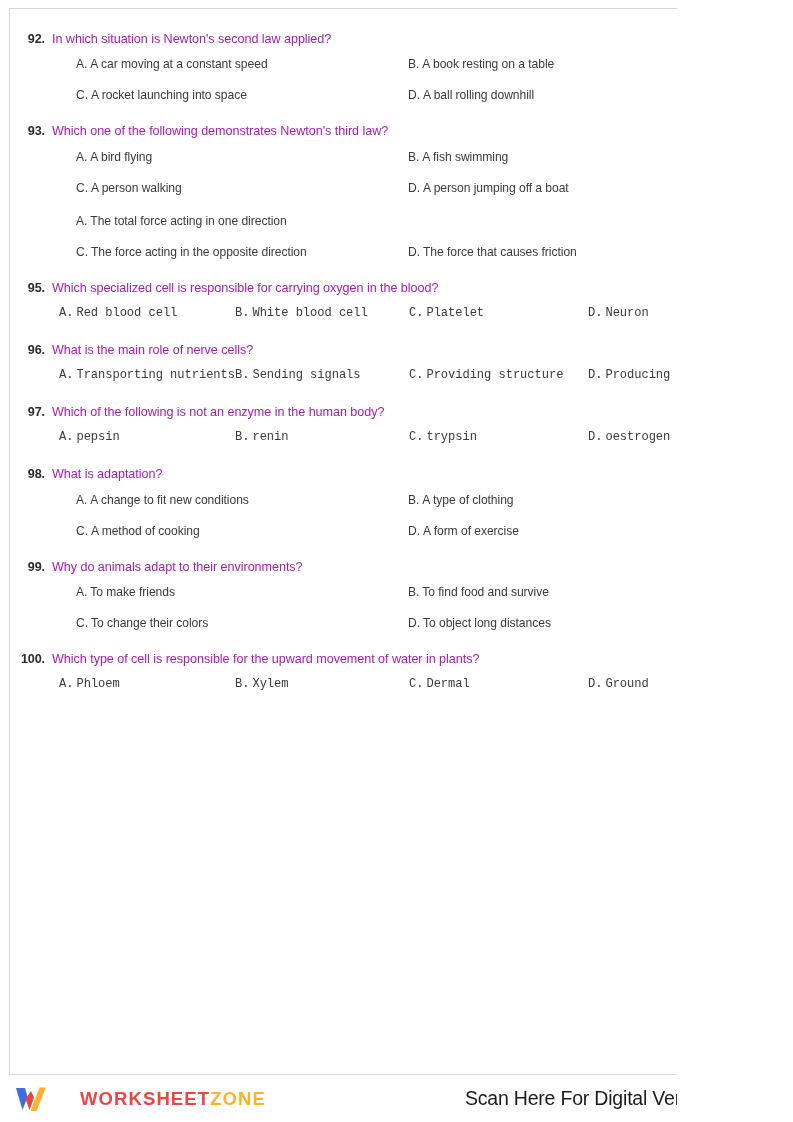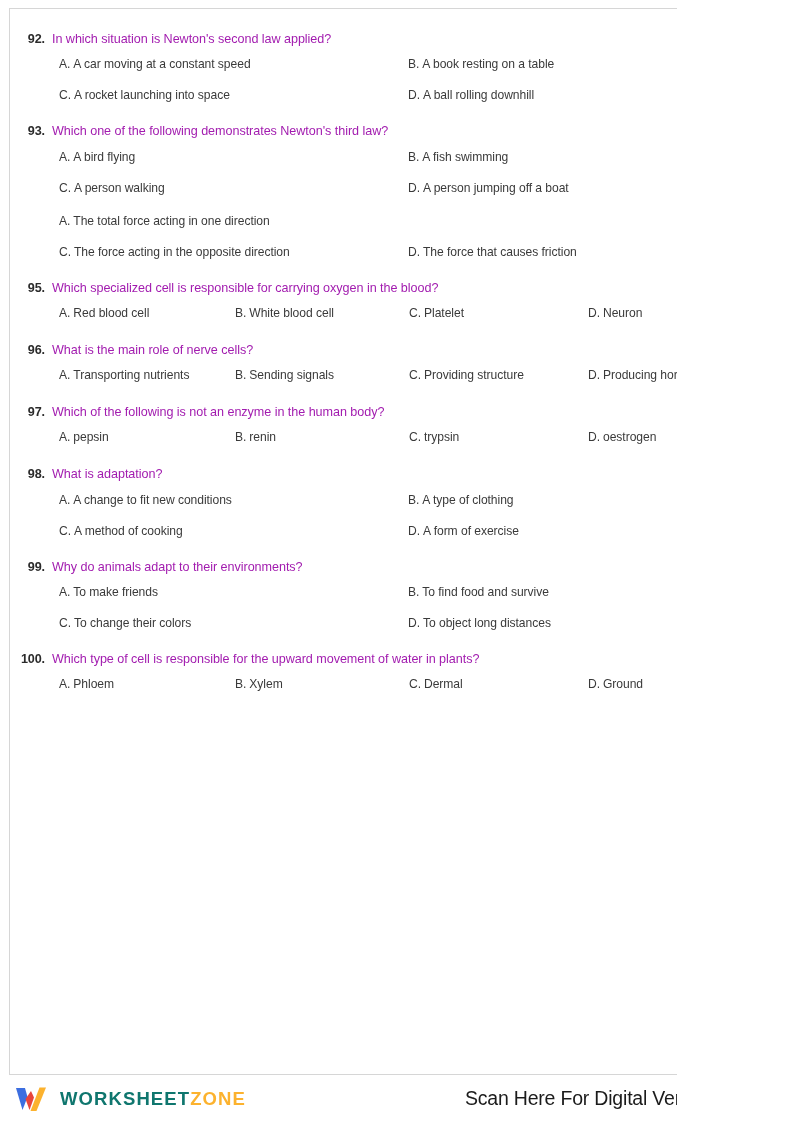--- a/index.html
+++ b/index.html
@@ -89,30 +89,30 @@
     font-weight: 400;
     color: #3a3a3a;
     line-height: 1.4;
     letter-spacing: -0.05px;
     white-space: nowrap;
   }
 
   .opt .lbl { margin-right: 3px; }
 
   
-  .cols-2 .opt.c0 { left: 45px; }
+  .cols-2 .opt.c0 { left: 62px; }
   .cols-2 .opt.c1 { left: 394px; }
 
   
   .cols-4 .opt.c0 { left: 45px; }
   .cols-4 .opt.c1 { left: 221px; }
   .cols-4 .opt.c2 { left: 395px; }
   .cols-4 .opt.c3 { left: 574px; }
 
-  .cols-4 .opt-row { height: 32px; }
+  .cols-4 .opt-row { height: 32px; font-family: Liberation Mono, monospace; }
 
   
   #footer {
     position: absolute;
     left: 0;
     top: 1076px;
     width: 793px;
     height: 46px;
   }
 
@@ -127,21 +127,21 @@
 
   #brand-mark { display: block; }
 
   #brand-word {
     font-size: 18.5px;
     font-weight: 700;
     letter-spacing: 1.1px;
     line-height: 1;
     white-space: nowrap;
   }
-  #brand-word .w1 { color: #0f766e; }
+  #brand-word .w1 { color: #ef4444; margin-left: 20px; }
   #brand-word .w2 { color: #fcb22e; }
 
   #scan-text {
     position: absolute;
     right: 77px;
     top: 11px;
     font-size: 19.5px;
     font-weight: 400;
     color: #1b1b1b;
     letter-spacing: -0.2px;

